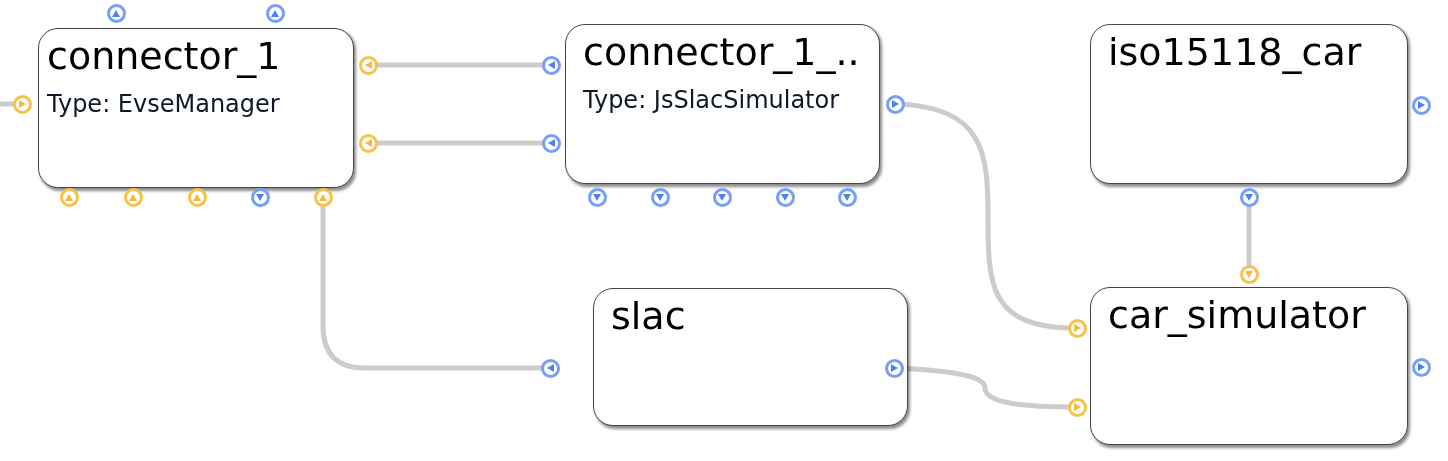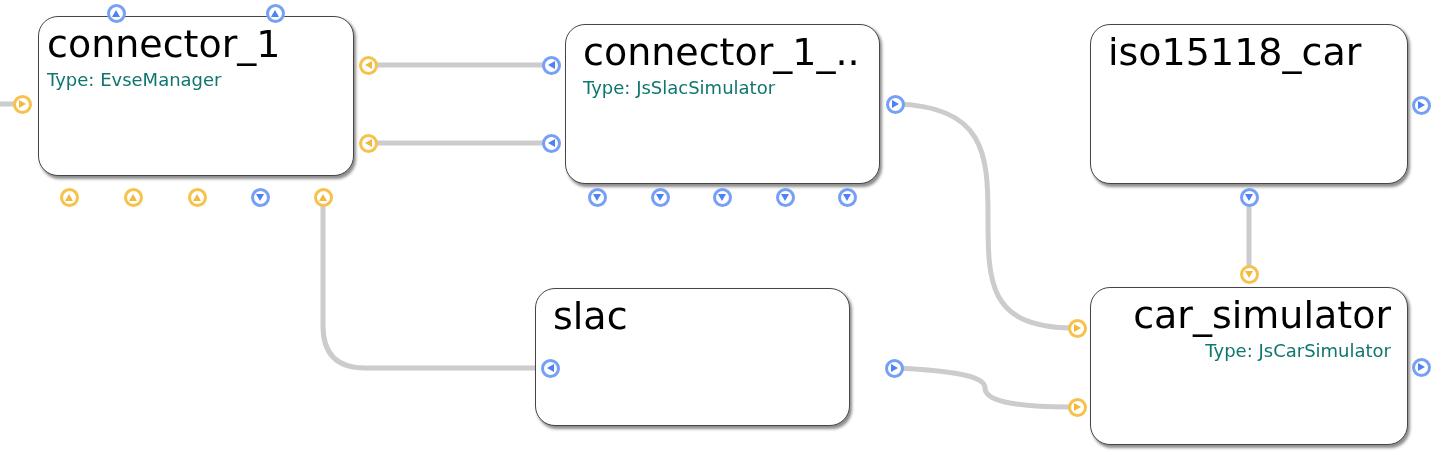--- a/index.html
+++ b/index.html
@@ -39,22 +39,23 @@
     z-index: 1;
   }
   .node-title {
     font-size: 38px;
     line-height: 1.25;
     color: #000000;
     white-space: nowrap;
     overflow: hidden;
   }
   .node-type {
-    font-size: 18px;
-    color: #0f766e;
+    margin-top: 9px;
+    font-size: 24px;
+    color: #0f172a;
     white-space: nowrap;
   }
   
   .port {
     position: absolute;
     box-sizing: content-box;
     width: 13px;
     height: 13px;
     background: #ffffff;
     border: 3px solid;
@@ -80,41 +81,40 @@
   <svg class="wires" width="1448" height="461" viewBox="0 0 1448 461">
     <path class="wire" d="M 0 104 L 22 104"></path>
     <path class="wire" d="M 368 65 L 551 65"></path>
     <path class="wire" d="M 368 143 L 551 143"></path>
     <path class="wire" d="M 323 197 L 323 326 Q 323 368 365 368 L 550 368"></path>
     <path class="wire" d="M 895 104 C 985 106 988 155 988 216 C 988 282 988 326 1070 328"></path>
     <path class="wire" d="M 894 368 C 965 371 985 378 985 388 C 985 400 1010 407 1070 407"></path>
     <path class="wire" d="M 1249 197 L 1249 268"></path>
   </svg>
 
-  <div class="node" style="left:38px; top:16px; width:316px; height:160px;padding-left:8px;">
+  <div class="node" style="left:38px; top:28px; width:316px; height:160px;padding-left:8px;">
     <div class="node-title">connector_1</div>
     <div class="node-type">Type: EvseManager</div>
   </div>
 
   <div class="node" style="left:565px; top:24px; width:315px; height:160px;">
     <div class="node-title">connector_1_...</div>
     <div class="node-type">Type: JsSlacSimulator</div>
   </div>
 
   <div class="node" style="left:1090px; top:24px; width:318px; height:160px;">
     <div class="node-title">iso15118_car</div>
   </div>
 
-  <div class="node" style="left:535px; top:288px; width:315px; height:138px;">
+  <div class="node" style="left:593px; top:288px; width:315px; height:138px;">
     <div class="node-title">slac</div>
   </div>
 
-  <div class="node" style="left:1090px; top:287px; width:318px; height:158px;text-align:right;">
+  <div class="node" style="left:1090px; top:287px; width:318px; height:158px;">
     <div class="node-title">car_simulator</div>
-    <div class="node-type">Type: JsCarSimulator</div>
   </div>
 
   <div id="ports-layer">
       <div class="port provide" style="left: 106.5px; top: 3.5px;">
         <span class="tri tri-up"></span>
       </div>
       <div class="port provide" style="left: 265.5px; top: 3.5px;">
         <span class="tri tri-up"></span>
       </div>
       <div class="port requirement" style="left: 12.5px; top: 94.5px;">

